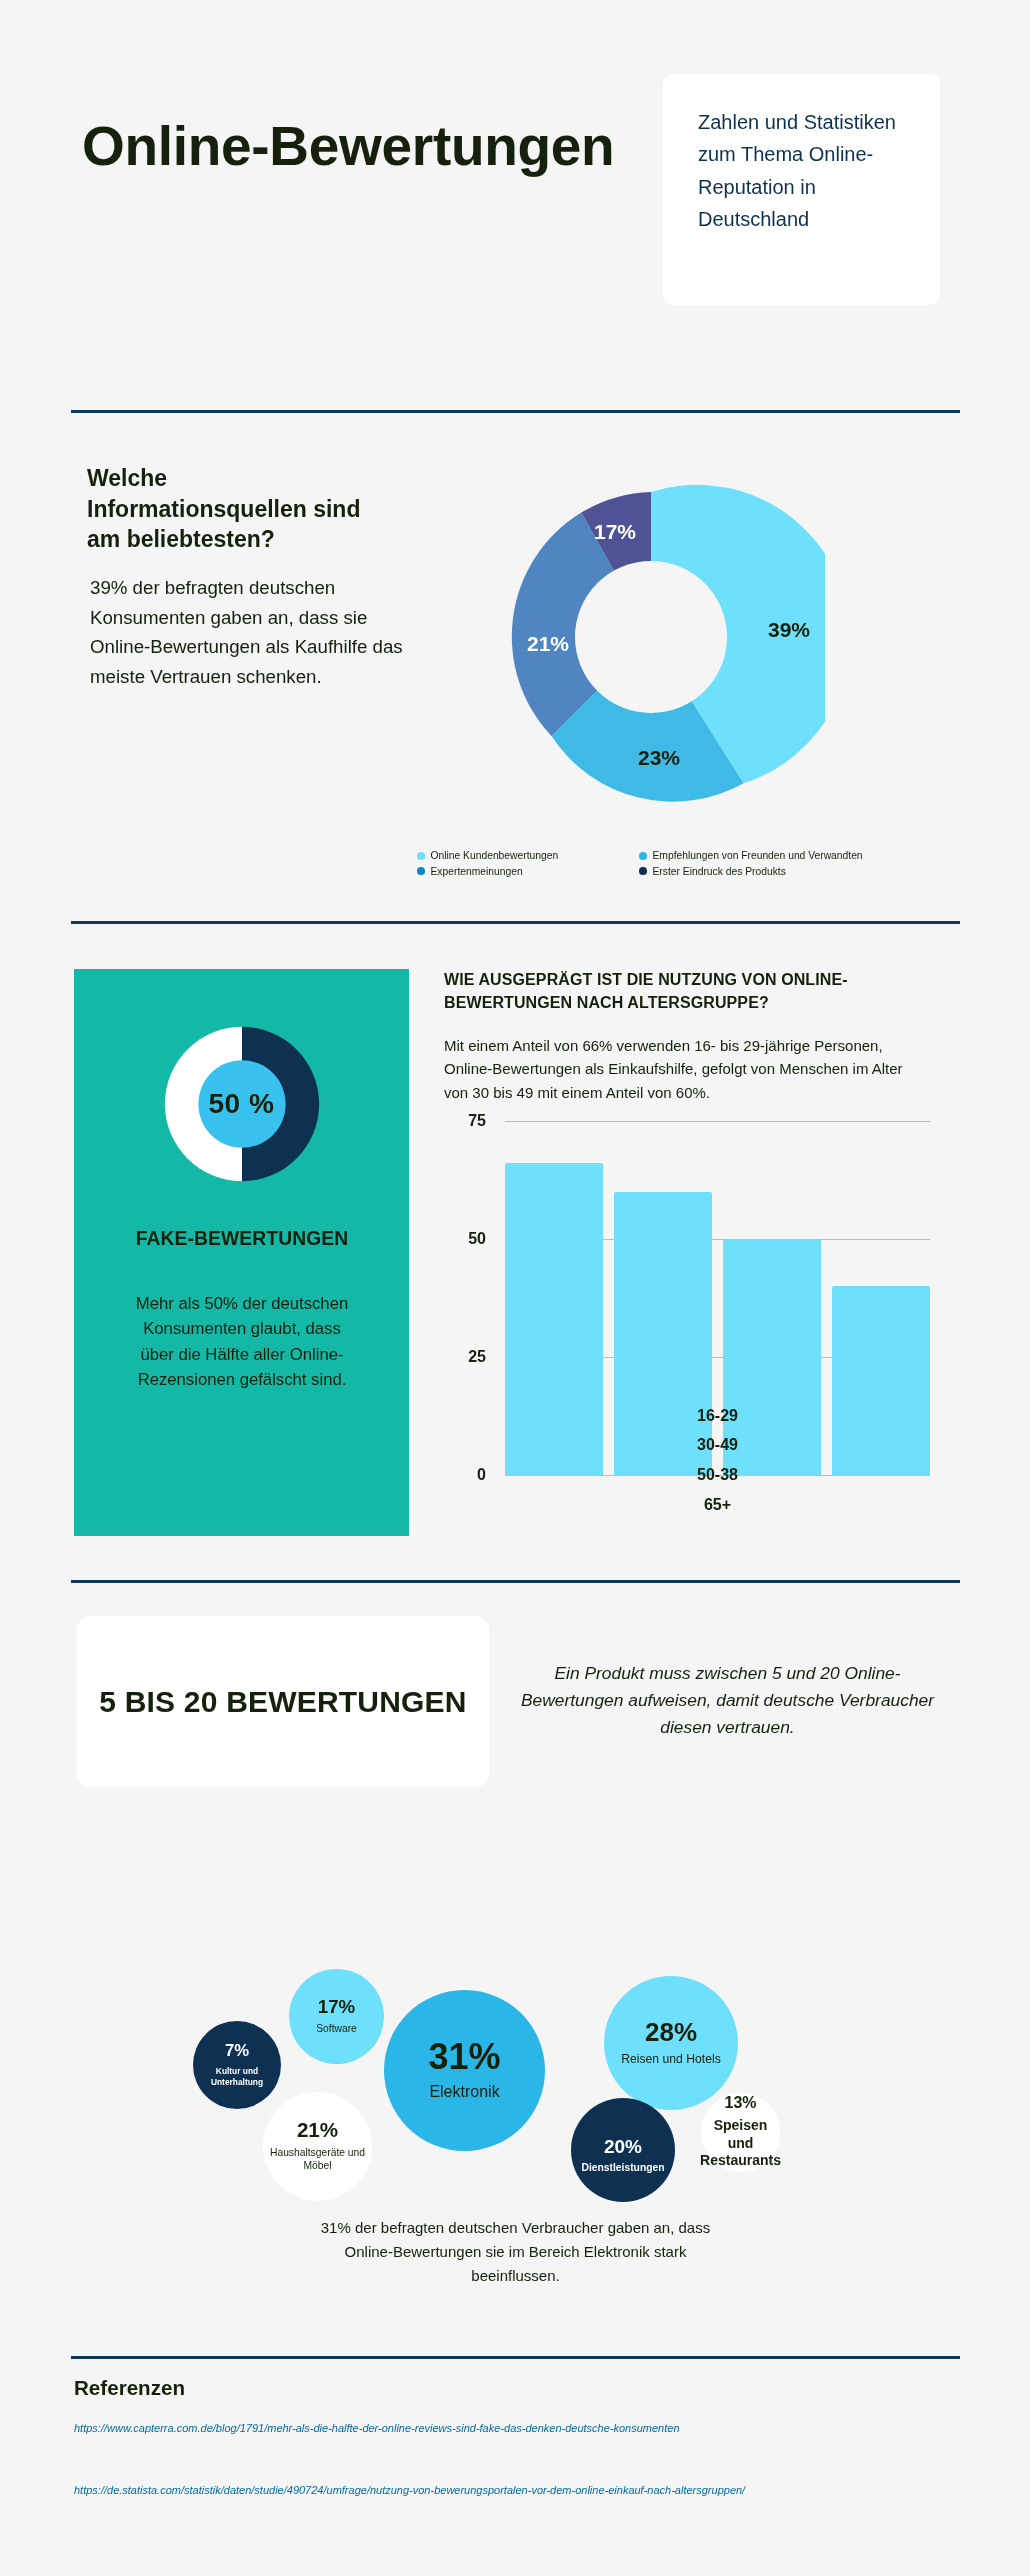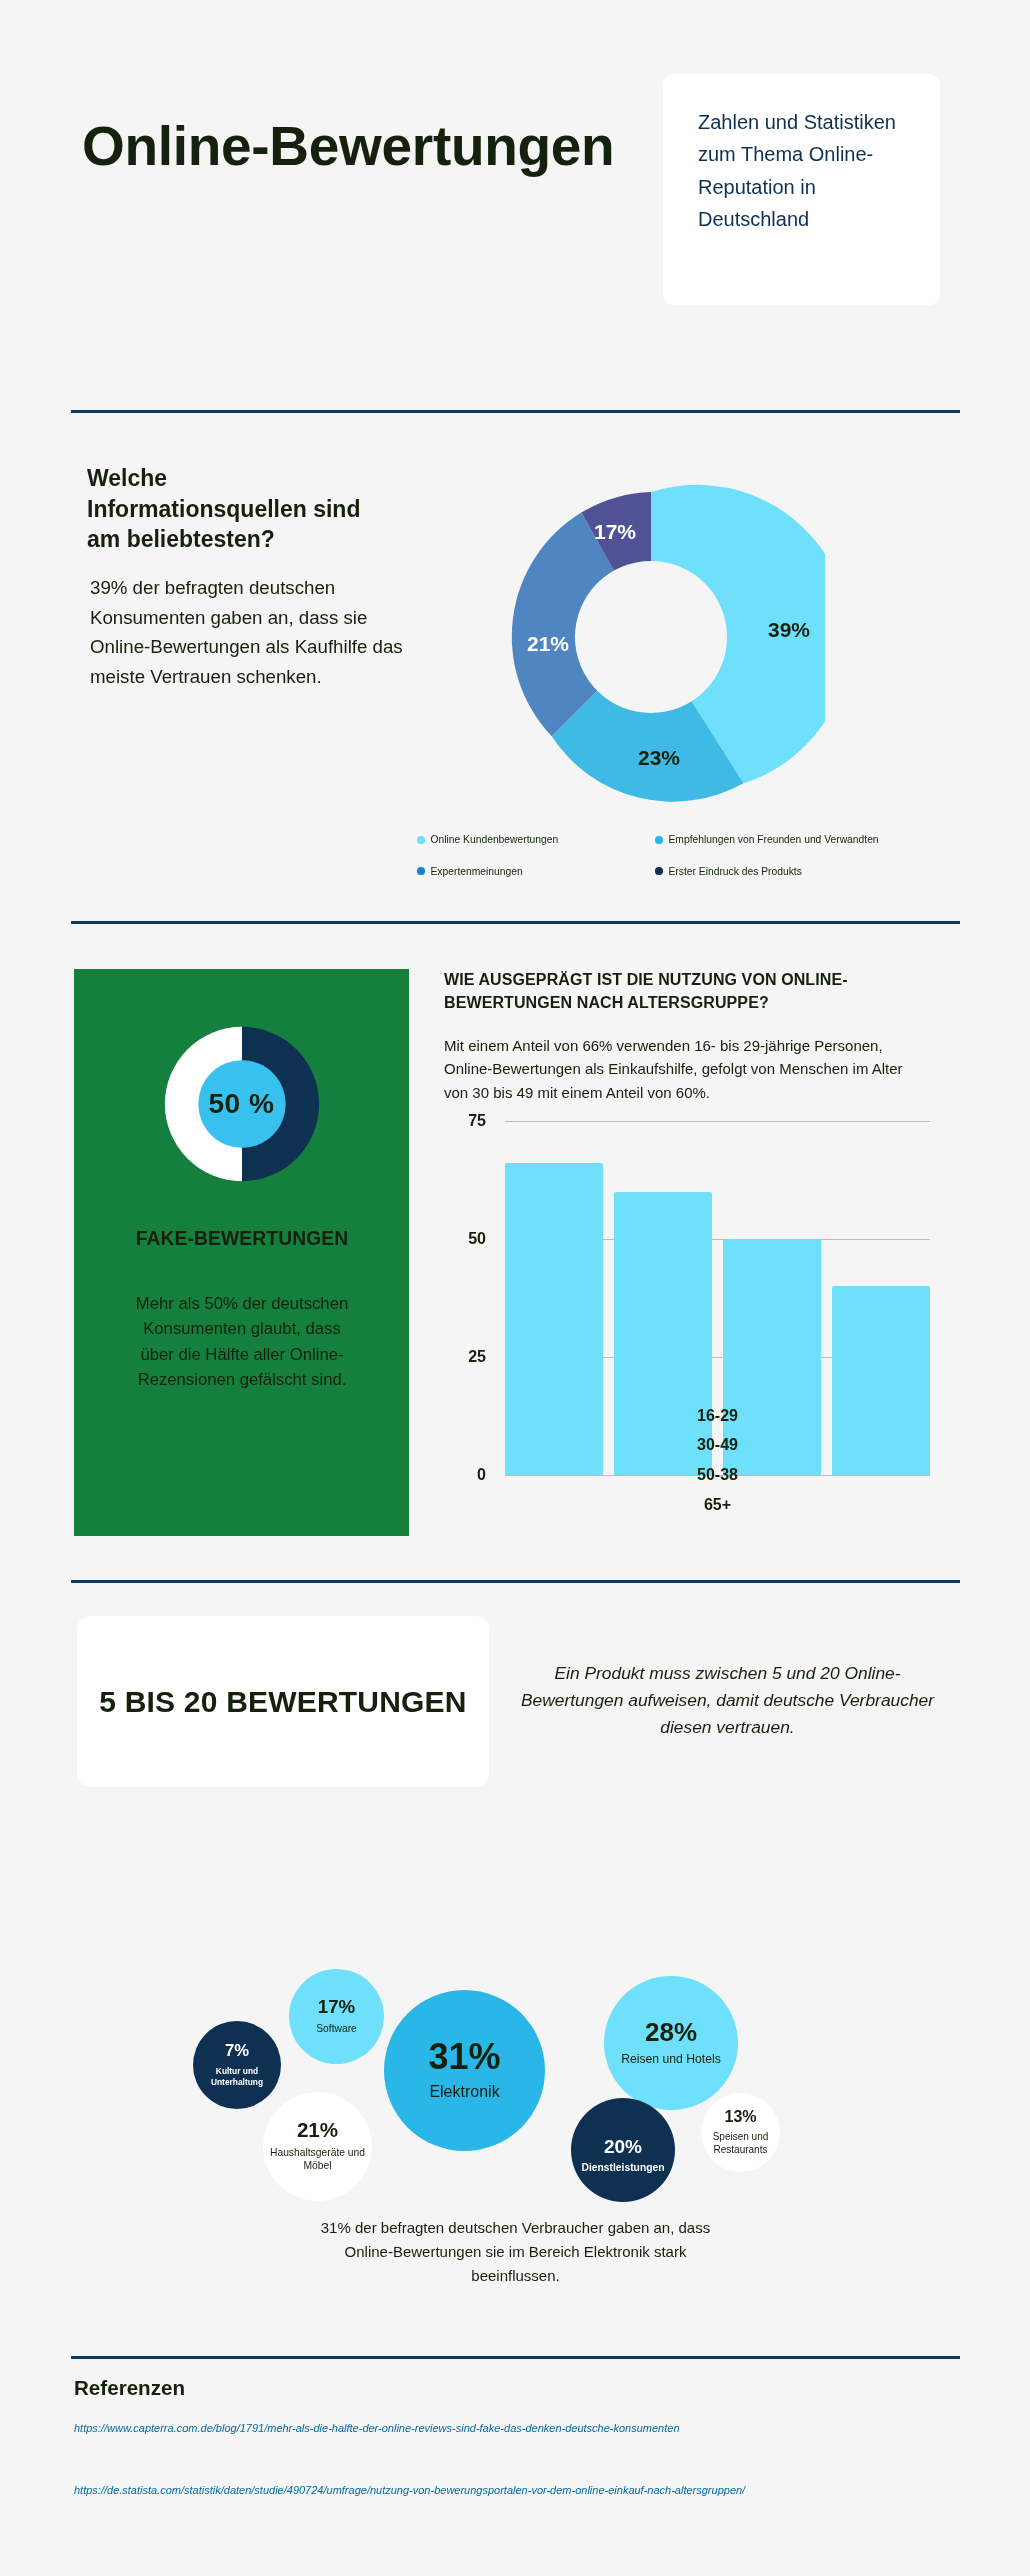--- a/index.html
+++ b/index.html
@@ -83,39 +83,38 @@
   .donut-label {
     position: absolute;
     font-size: 21px; font-weight: 600;
   }
   .dl-39 { left: 291px; top: 155px; color: #15210c; }
   .dl-23 { left: 161px; top: 283px; color: #15210c; }
   .dl-21 { left: 50px;  top: 169px; color: #ffffff; }
   .dl-17 { left: 117px; top: 57px;  color: #ffffff; }
 
   .legend {
-    position: absolute; left: 417px; top: 388px;
+    position: absolute; left: 417px; top: 404px;
     width: 528px;
     display: grid;
     grid-template-columns: 222px 306px;
     grid-auto-rows: 15.5px;
     align-items: center;
-    gap: 16px;
   }
   .legend-item { display: flex; align-items: center; gap: 5.8px; }
   .legend-dot { width: 7.7px; height: 7.7px; border-radius: 50%; flex: 0 0 auto; }
   .legend-text { font-size: 10.3px; color: #15210c; white-space: nowrap; }
 
   
   .sec2 { position: absolute; left: 0; top: 960px; width: 1030px; height: 592px; }
 
   .fake-panel {
     position: absolute; left: 74px; top: 9px;
     width: 335px; height: 567px;
-    background: #15803d;
+    background: #14b8a6;
   }
   .fake-donut {
     position: absolute; left: 50%; top: 45px;
     transform: translateX(-50%);
     width: 180px; height: 180px;
   }
   .fake-donut-num {
     position: absolute; left: 0; top: 0;
     width: 180px; height: 180px;
     display: flex; align-items: center; justify-content: center;
@@ -380,21 +379,21 @@
         <div class="bubble" style="left: 604px; top: 44px; width: 134px; height: 134px; background: rgb(111, 224, 251); color: rgb(21, 33, 12);">
           <div class="bpct" style="font-size: 26px;">28%</div>
           <div class="blabel" style="font-size: 12.2px; font-weight: 400;">Reisen und Hotels</div>
         </div>
         <div class="bubble" style="left: 571px; top: 166px; width: 104px; height: 104px; background: rgb(14, 49, 82); color: rgb(255, 255, 255);">
           <div class="bpct" style="font-size: 19px; margin-top: 12px;">20%</div>
           <div class="blabel" style="font-size: 10.3px; font-weight: 700;">Dienstleistungen</div>
         </div>
         <div class="bubble" style="left: 701px; top: 161px; width: 79px; height: 79px; background: rgb(255, 255, 255); color: rgb(21, 33, 12);">
           <div class="bpct" style="font-size: 16px;">13%</div>
-          <div class="blabel" style="font-size: 10px; font-weight: 400;">Speisen und Restaurants</div>
+          <div class="blabel" style="font-size: 14px; font-weight: 700;">Speisen und Restaurants</div>
         </div>
       </div>
     <div class="sec4-note">31% der befragten deutschen Verbraucher gaben an, dass Online-Bewertungen sie im Bereich Elektronik stark beeinflussen.</div>
   </div>
 
   <div class="divider d4"></div>
 
   <div class="footer">
     <div class="ref-title">Referenzen</div>
     <div class="ref-link r1">https://www.capterra.com.de/blog/1791/mehr-als-die-halfte-der-online-reviews-sind-fake-das-denken-deutsche-konsumenten</div>

